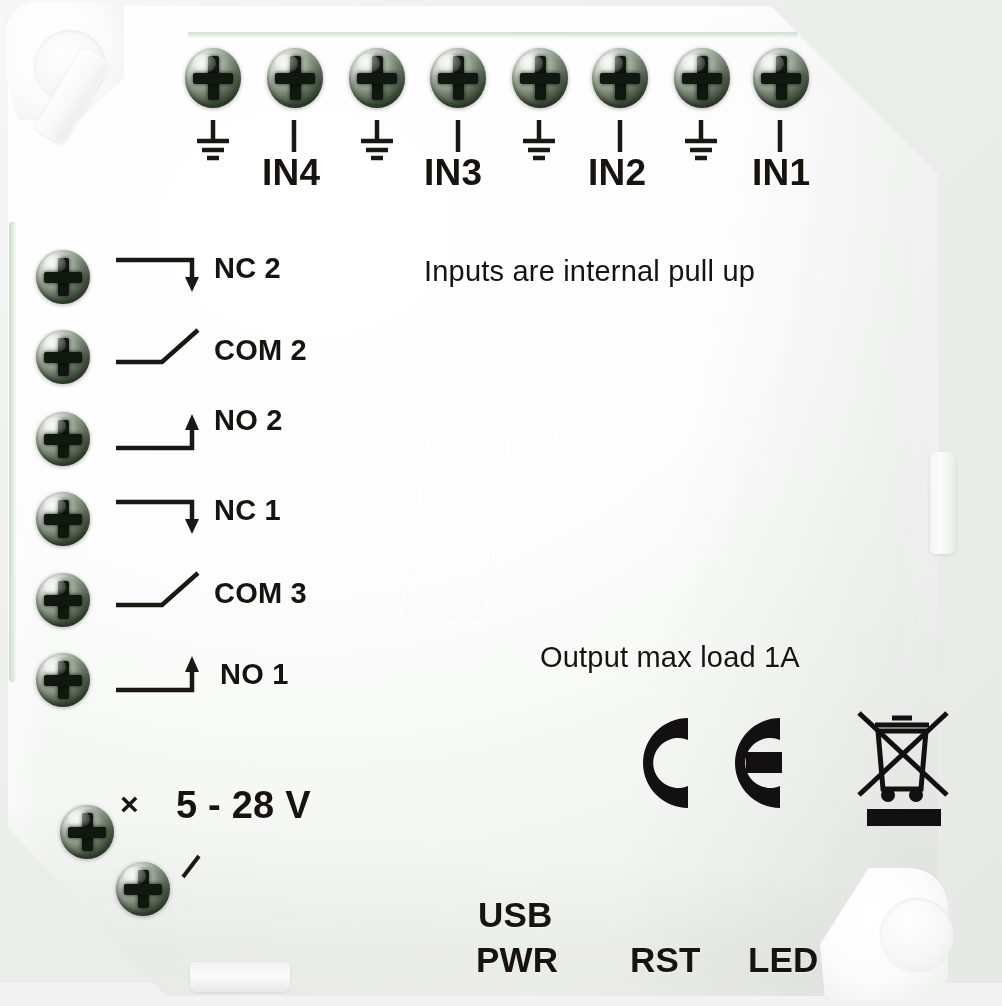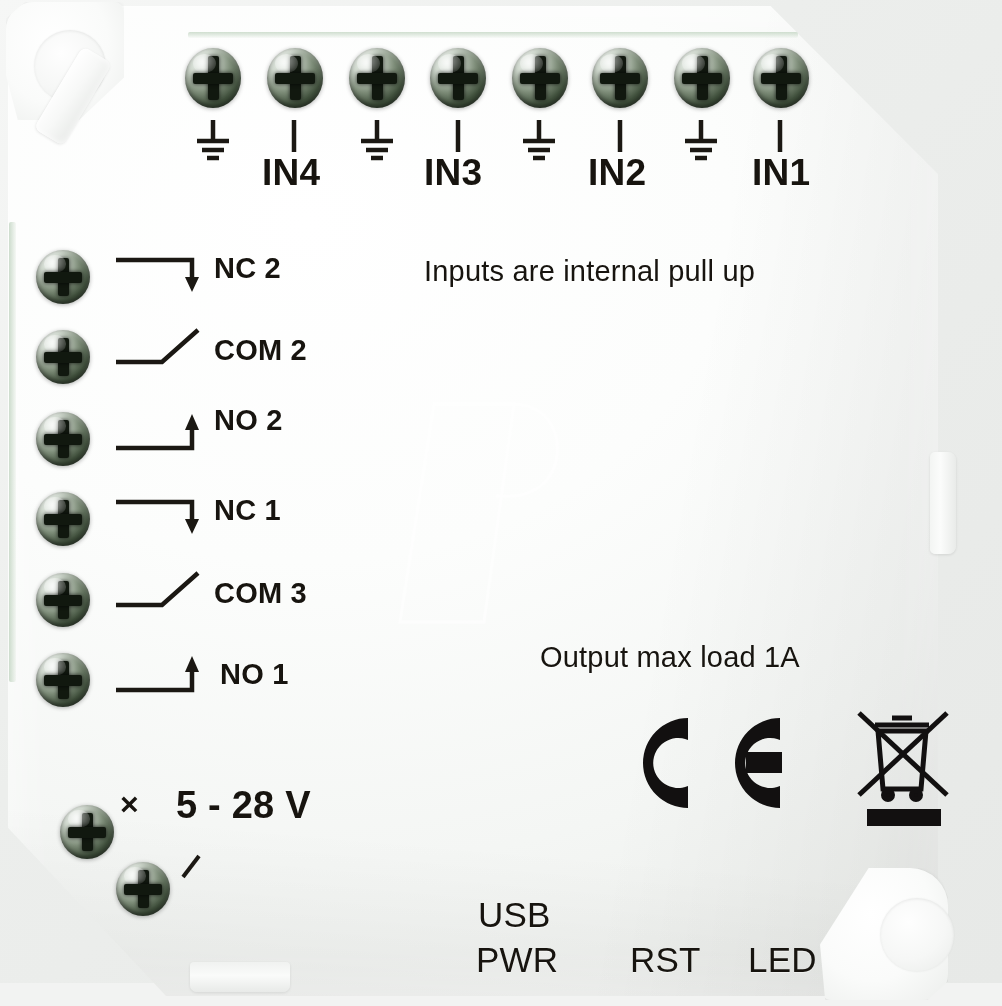--- a/index.html
+++ b/index.html
@@ -177,21 +177,21 @@
     font-family: "Liberation Sans", sans-serif;
     font-weight: 600;
     letter-spacing: 0.2px;
     white-space: nowrap;
     text-shadow: 0 1px 0 rgba(255,255,255,0.45);
   }
   .in-label { font-size: 37px; font-weight: 600; }
   .term-label { font-size: 29px; font-weight: 700; }
   .note { font-size: 29px; font-weight: 400; }
   .volt { font-size: 38px; font-weight: 600; }
-  .btm { font-size: 35px; font-weight: 400; text-align: center; }
+  .btm { font-size: 35px; font-weight: 700; text-align: center; }
 
   
   .sym { position: absolute; }
 
   
   #ce-mark { position: absolute; left: 630px; top: 710px; }
   #weee-mark { position: absolute; left: 845px; top: 705px; }
 </style>
 </head>
 <body>

